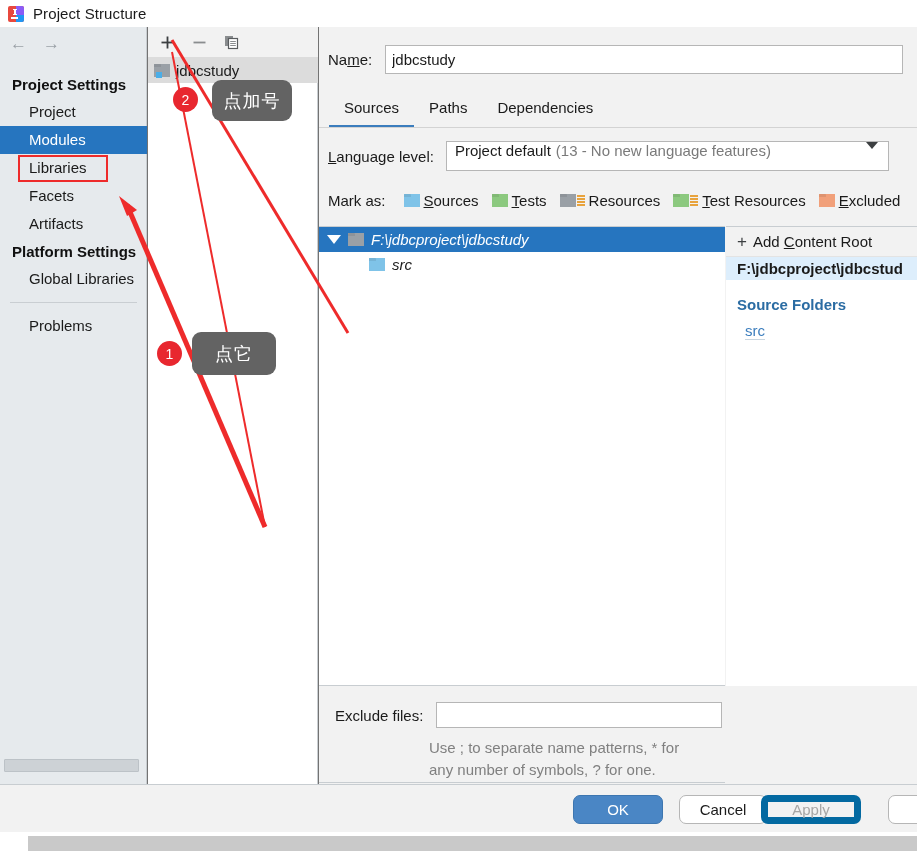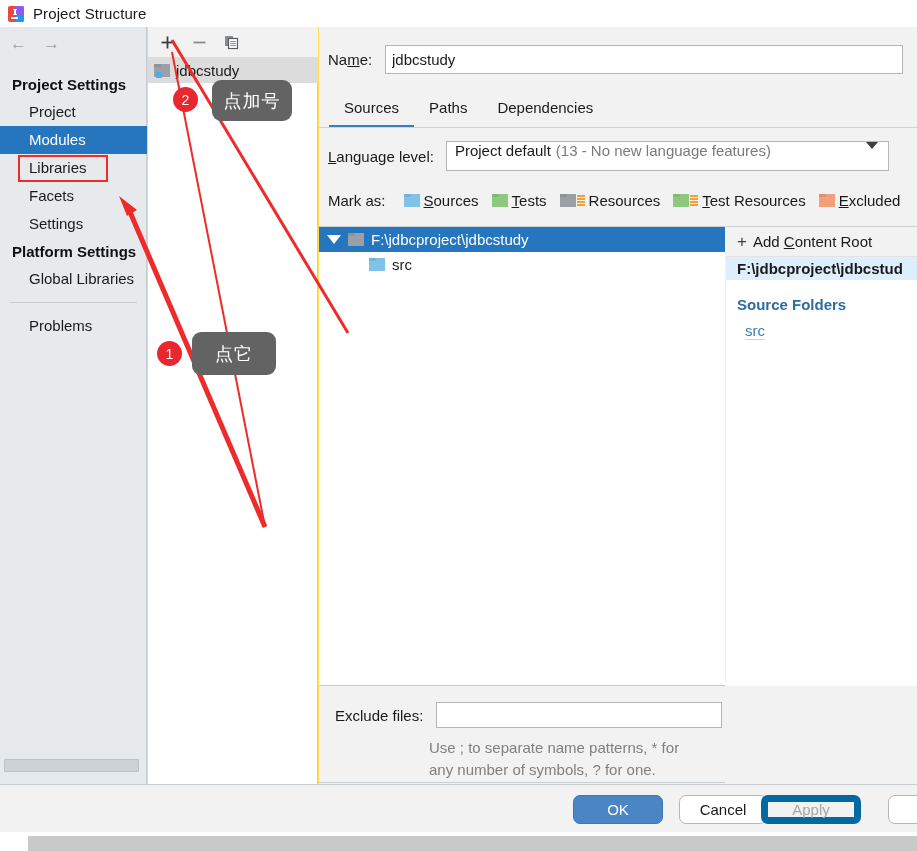--- a/index.html
+++ b/index.html
@@ -6,21 +6,21 @@
   html, body {
     margin: 0; padding: 0;
     width: 917px; height: 851px;
     overflow: hidden;
     background: #ffffff;
     font-family: "Liberation Sans", sans-serif;
   }
   #root {
     position: relative;
     width: 885px; height: 851px;
-    background: #fde047;
+    background: #737373;
   }
 
   
   .titlebar {
     position: absolute; left: 0; top: 0;
     width: 917px; height: 27px;
     background: #ffffff;
     display: flex; align-items: center;
   }
   .title-icon {
@@ -192,21 +192,21 @@
     display: flex; flex-direction: column; justify-content: center; gap: 1.5px;
     margin-left: -3px;
   }
   .lines i { display: block; height: 1.6px; background: #e8a33d; width: 100%; }
 
   
   .tree {
     position: absolute; left: 0; top: 199px;
     width: 406px; height: 460px;
     background: #ffffff;
-    border: 1px solid #c8cdd1; border-left: none; border-right: none;
+    border: 1px solid #c8cdd1; border-left: none; border-right: none; font-style: italic;
   }
   .tree-row {
     height: 25px; display: flex; align-items: center;
     font-size: 15px; color: #1a1a1a;
   }
   .tree-row.sel { background: #2675bf; color: #ffffff; }
   .tri {
     width: 0; height: 0; margin: 0 7px 0 8px; flex: none;
     border-left: 7px solid transparent;
     border-right: 7px solid transparent;
@@ -345,21 +345,21 @@
       <span class="nav-arrow">←</span>
       <span class="nav-arrow">→</span>
     </div>
 
     <div class="side-list">
       <div class="side-group">Project Settings</div>
       <div class="side-item">Project</div>
       <div class="side-item selected">Modules</div>
       <div class="side-item boxed">Libraries</div>
       <div class="side-item">Facets</div>
-      <div class="side-item">Settings</div>
+      <div class="side-item">Artifacts</div>
 
       <div class="side-group">Platform Settings</div>
       <div class="side-item">Global Libraries</div>
 
       <div class="side-sep"></div>
       <div class="side-item">Problems</div>
     </div>
 
     <div class="side-hscroll"></div>
   </div>

